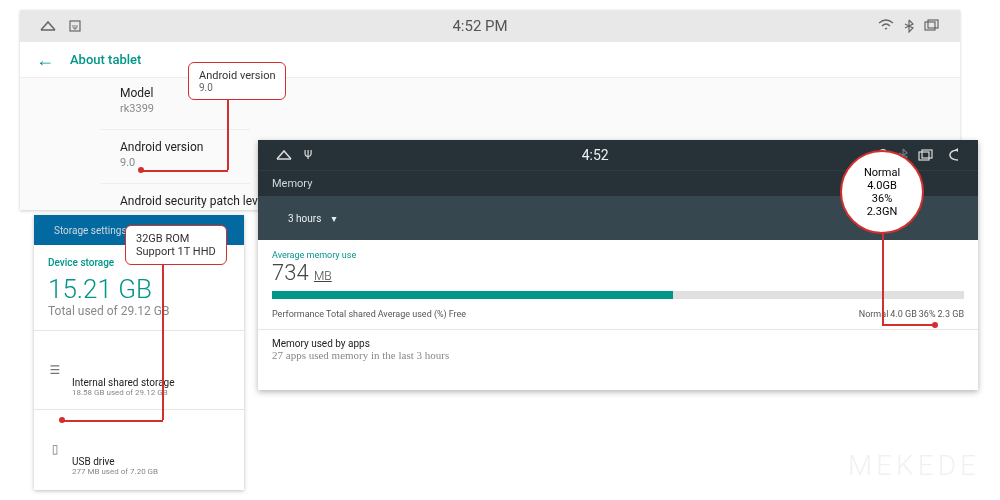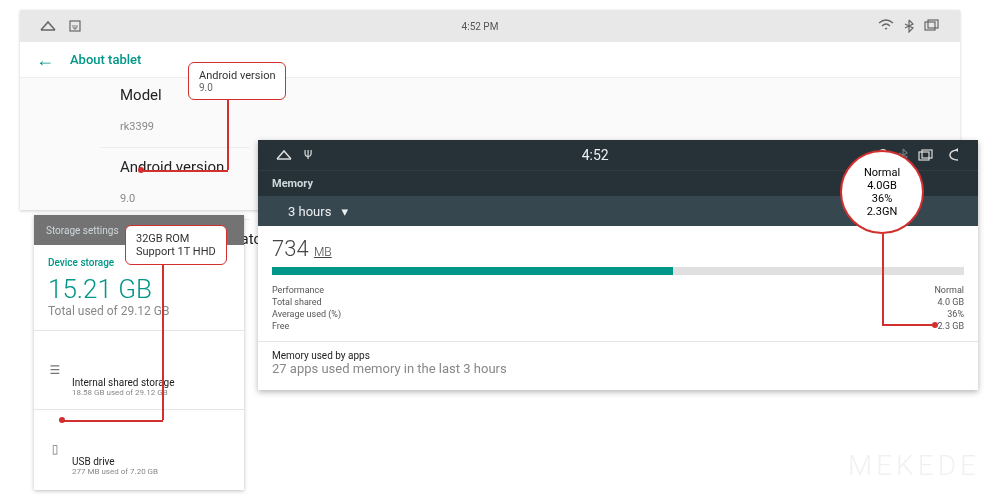--- a/index.html
+++ b/index.html
@@ -2,64 +2,64 @@
 <html><head>
 <meta charset="utf-8">
 <style>
   * { margin: 0; padding: 0; box-sizing: border-box; font-family: Roboto, Arial, sans-serif; }
   body { width: 1000px; height: 500px; background: #fff; position: relative; overflow: hidden; }
   
   
   .panel1 { position: absolute; left: 20px; top: 10px; width: 940px; height: 200px; background: #fafafa; box-shadow: 0 1px 3px rgba(0,0,0,0.2); }
   .p1-statusbar { height: 32px; background: #e8e8e8; display: flex; align-items: center; padding: 0 20px; color: #555; }
   .p1-statusbar .left { display: flex; gap: 12px; }
-  .p1-statusbar .center { flex: 1; text-align: center; font-size: 10px; }
+  .p1-statusbar .center { flex: 1; text-align: center; font-size: 15px; }
   .p1-statusbar .right { display: flex; gap: 10px; }
   .p1-header { height: 36px; display: flex; align-items: center; padding: 0 16px; gap: 16px; background: #fff; border-bottom: 1px solid #eee; }
   .p1-header .back { color: #009688; font-size: 18px; }
   .p1-header .title { color: #009688; font-size: 13px; font-weight: 500; }
   .p1-body { padding: 8px 0 0 100px; font-size: 12px; color: #333; }
   .p1-item { margin-bottom: 14px; }
-  .p1-item .label { font-size: 15px; color: #222; }
-  .p1-item .value { font-size: 11px; color: #888; margin-top: 16px; }
+  .p1-item .label { font-size: 12px; color: #222; }
+  .p1-item .value { font-size: 11px; color: #888; margin-top: 2px; }
   .p1-divider { border-top: 1px solid #eee; margin: 6px 0 10px -20px; width: 150px; }
   
   
   .panel2 { position: absolute; left: 34px; top: 215px; width: 210px; height: 275px; background: #fff; box-shadow: 0 1px 4px rgba(0,0,0,0.25); }
-  .p2-header { height: 30px; background: #737373; color: #cfd8dc; font-size: 10px; display: flex; align-items: center; padding: 0 12px; }
+  .p2-header { height: 30px; background: #0369a1; color: #cfd8dc; font-size: 10px; display: flex; align-items: center; padding: 0 20px; }
   .p2-section-title { color: #009688; font-size: 10px; font-weight: 500; padding: 12px 14px 6px; }
   .p2-big { padding: 0 14px 4px; }
   .p2-big .num { color: #009688; font-size: 26px; font-weight: 300; }
   .p2-big .sub { color: #888; font-size: 12px; }
   .p2-divider { border-top: 1px solid #e5e5e5; margin: 8px 0; }
   .p2-row { display: flex; align-items: center; padding: 4px 14px; gap: 10px; }
   .p2-row .icon { color: #757575; width: 14px; text-align: center; font-size: 12px; }
   .p2-row .txt .t1 { font-size: 10px; color: #222; margin-top: 34px; }
   .p2-row .txt .t2 { font-size: 8px; color: #888; }
   
   
   .panel3 { position: absolute; left: 258px; top: 140px; width: 720px; height: 250px; background: #fff; box-shadow: 0 2px 6px rgba(0,0,0,0.3); }
   .p3-statusbar { height: 30px; background: #263238; display: flex; align-items: center; padding: 0 18px; color: #eceff1; font-size: 12px; }
   .p3-statusbar .left { display: flex; gap: 12px; }
   .p3-statusbar .center { flex: 1; text-align: center; font-size: 14px; }
   .p3-statusbar .right { display: flex; gap: 10px; align-items: center; }
-  .p3-titlebar { height: 26px; background: #263238; color: #cfd8dc; font-size: 11px; padding: 0 14px; display: flex; align-items: center; border-top: 1px solid rgba(255,255,255,0.05); font-weight: bold; }
-  .p3-filter { height: 30px; background: #37474f; color: #eceff1; font-size: 13px; padding: 0 30px; display: flex; align-items: center; gap: 10px; }
+  .p3-titlebar { height: 26px; background: #263238; color: #cfd8dc; font-size: 11px; padding: 0 14px; display: flex; align-items: center; border-top: 1px solid rgba(255,255,255,0.05); }
+  .p3-filter { height: 44px; background: #37474f; color: #eceff1; font-size: 10px; padding: 0 30px; display: flex; align-items: center; gap: 10px; }
   .p3-body { padding: 10px 14px; }
   .p3-avg-label { color: #009688; font-size: 9px; }
   .p3-avg-value { color: #444; font-size: 22px; font-weight: 300; }
   .p3-avg-value .unit { font-size: 12px; text-decoration: underline; }
   .p3-bar { height: 8px; background: #e0e0e0; margin: 6px 0 10px; position: relative; }
   .p3-bar-fill { height: 100%; background: #009688; width: 58%; }
   .p3-stats { display: flex; justify-content: space-between; font-size: 9px; color: #555; }
-  .p3-stats .col { display: flex; flex-direction: column; gap: 2px; justify-content: center; }
+  .p3-stats .col { display: flex; flex-direction: row; gap: 2px; justify-content: center; }
   .p3-stats .col.right { text-align: right; }
   .p3-div2 { border-top: 1px solid #e5e5e5; margin: 10px -14px 8px; }
   .p3-apps .t1 { font-size: 10px; color: #222; }
-  .p3-apps .t2 { font-size: 13px; color: #888; }
+  .p3-apps .t2 { font-size: 11px; color: #888; font-family: Liberation Serif, serif; }
   
   
   .callout { position: absolute; border: 1.5px solid #d32f2f; border-radius: 6px; background: #fff; padding: 6px 10px; font-size: 11px; color: #333; z-index: 50; }
   .callout .title { font-size: 11px; }
   .callout .val { font-size: 10px; color: #666; }
   .callout-circle { position: absolute; border: 2px solid #d32f2f; border-radius: 50%; background: #fff; display: flex; flex-direction: column; align-items: center; justify-content: center; font-size: 11px; z-index: 50; }
   .redline { position: absolute; background: #d32f2f; z-index: 40; }
   .reddot { position: absolute; width: 6px; height: 6px; background: #d32f2f; border-radius: 50%; z-index: 41; }
   
   
@@ -188,20 +188,21 @@
           </svg>
         </span>
     </div>
   </div>
   <div class="p3-titlebar">Memory</div>
   <div class="p3-filter">
     <span>3 hours</span>
     <span>▾</span>
   </div>
   <div class="p3-body">
+    <div class="p3-avg-label">Average memory use</div>
     <div class="p3-avg-value">
       <span>734</span>
       <span class="unit">MB</span>
     </div>
     <div class="p3-bar">
         <div class="p3-bar-fill"></div>
       </div>
     <div class="p3-stats">
       <div class="col">
         <span>Performance</span>

